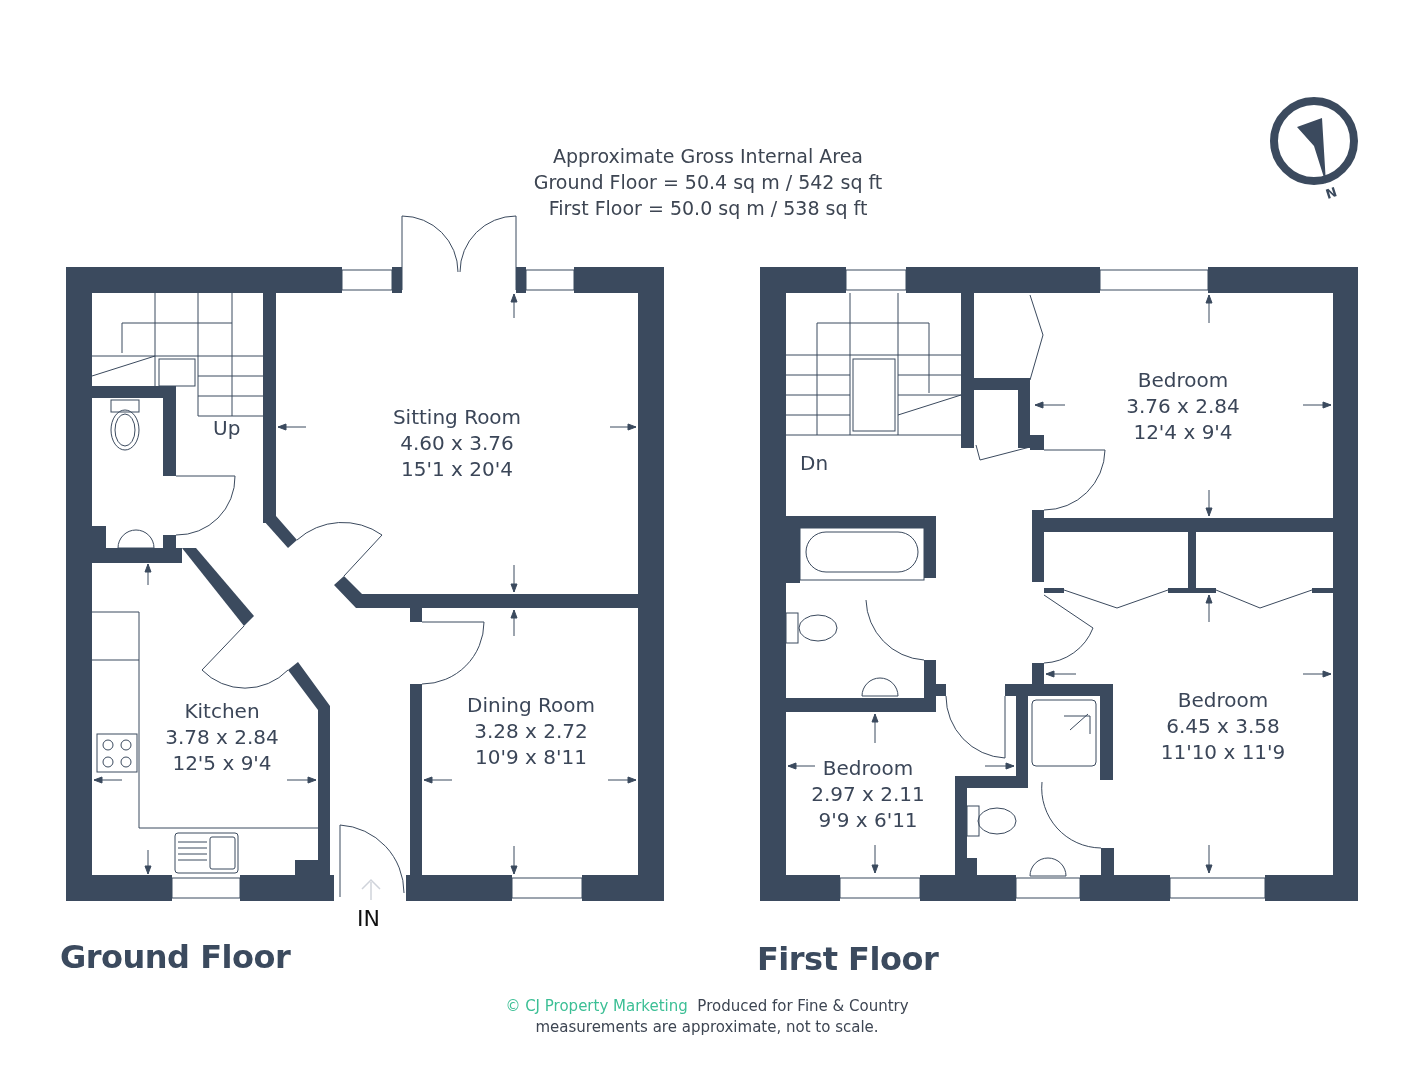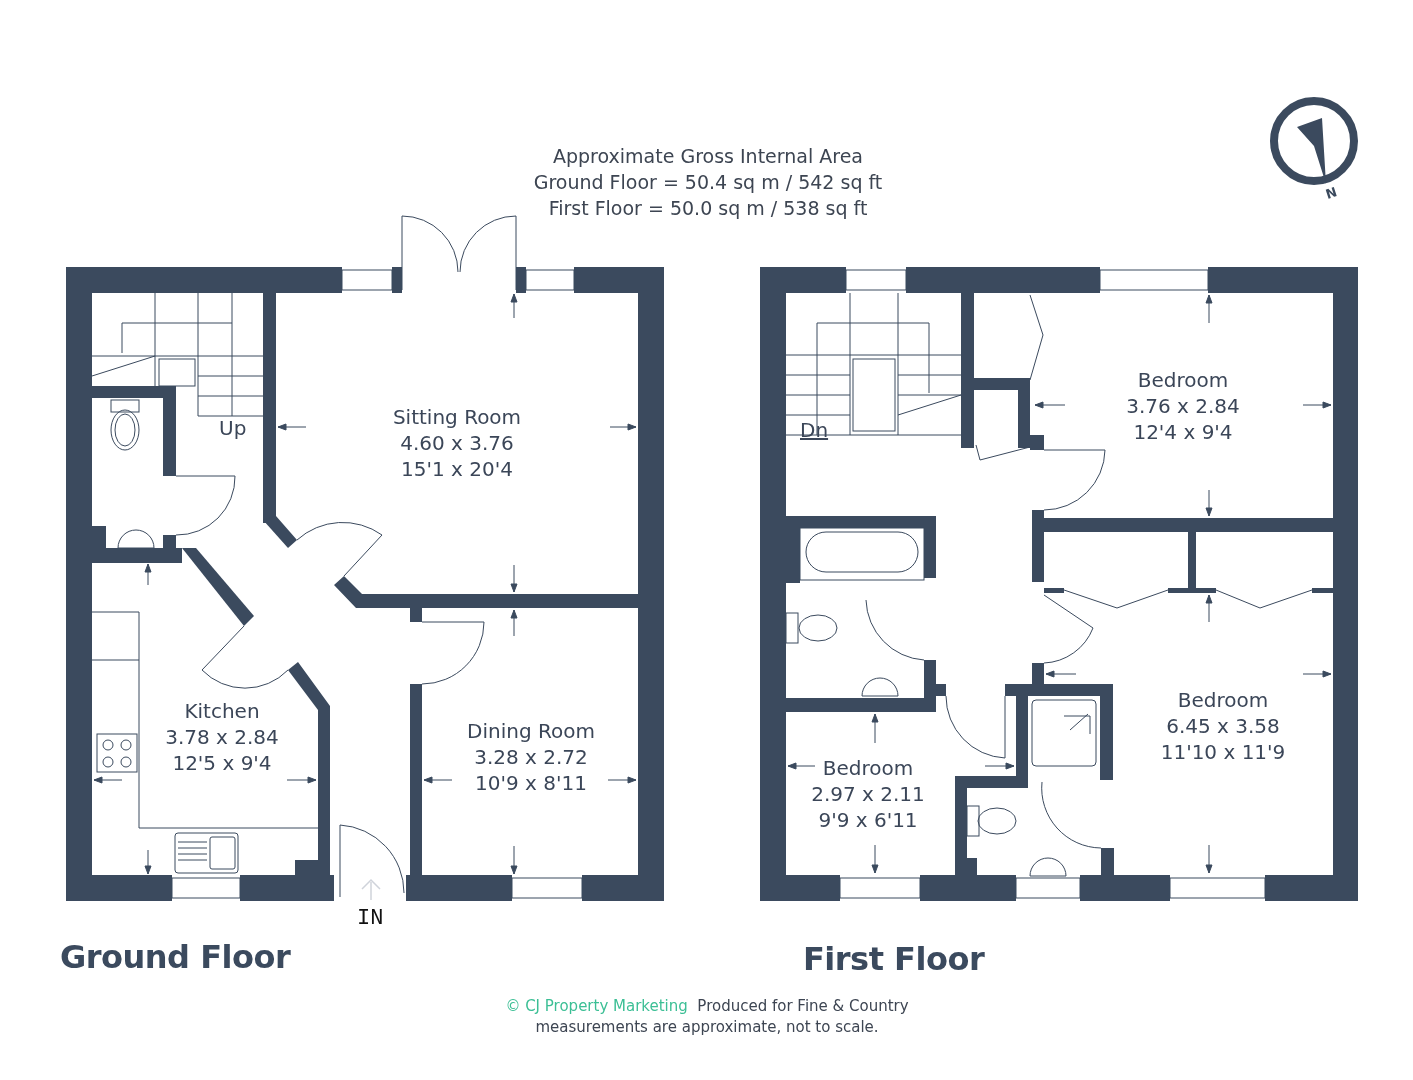--- a/index.html
+++ b/index.html
@@ -11,21 +11,21 @@
   .compass { position: absolute; left: 1250px; top: 92px; width: 130px; height: 120px; }
   svg.plan { position: absolute; left: 0; top: 0; }
   .room-label { position: absolute; text-align: center; font-size: 20px; line-height: 26px;
                 color: #3b4658; white-space: nowrap; transform: translateX(-50%); }
   .small-label { position: absolute; font-size: 20px; color: #3b4658; }
   .floor-title { position: absolute; font-family: "DejaVu Sans", sans-serif; font-weight: bold;
                  font-size: 32px; color: #3b4a5e; letter-spacing: -0.5px; white-space: nowrap; }
   .footer { position: absolute; left: 400px; top: 996px; width: 614px; text-align: center;
             font-size: 15px; line-height: 21px; color: #3d4552; }
   .footer .brand { color: #3cbf95; }
-  .in-label { position: absolute; left: 357px; top: 906px; font-size: 22px; color: #111; font-family: Liberation Mono, monospace; }
+  .in-label { position: absolute; left: 357px; top: 906px; font-size: 22px; color: #111; }
 </style>
 </head>
 <body>
 
 <div class="area-summary">
   <div>Approximate Gross Internal Area</div>
   <div>Ground Floor = 50.4 sq m / 542 sq ft</div>
   <div>First Floor = 50.0 sq m / 538 sq ft</div>
 </div>
 
@@ -267,65 +267,65 @@
       <polygon points="875,714 872,722 878,722"></polygon>
     <line x1="875" y1="845" x2="875" y2="873"></line>
       <polygon points="875,873 872,865 878,865"></polygon>
     <line x1="815" y1="766" x2="788" y2="766"></line>
       <polygon points="788,766 796,763 796,769"></polygon>
     <line x1="985" y1="766" x2="1014" y2="766"></line>
       <polygon points="1014,766 1006,763 1006,769"></polygon>
   </g>
 </svg>
 
-<div class="small-label" style="left:219px; top:416px;">Up</div>
+<div class="small-label" style="left:213px; top:416px;">Up</div>
 
 <div class="room-label" style="left:457px; top:404px;">
   <div>Sitting Room</div>
   <div>4.60 x 3.76</div>
   <div>15'1 x 20'4</div>
 </div>
 
 <div class="room-label" style="left:222px; top:698px;">
   <div>Kitchen</div>
   <div>3.78 x 2.84</div>
   <div>12'5 x 9'4</div>
 </div>
 
-<div class="room-label" style="left:531px; top:718px;">
+<div class="room-label" style="left:531px; top:692px;">
   <div>Dining Room</div>
   <div>3.28 x 2.72</div>
   <div>10'9 x 8'11</div>
 </div>
 
 <div class="in-label">IN</div>
 
 <div class="floor-title" style="left:60px; top:938px;">Ground Floor</div>
 
-<div class="small-label" style="left:800px; top:418px;text-decoration:underline;">Dn</div>
+<div class="small-label" style="left:800px; top:451px;">Dn</div>
 
 <div class="room-label" style="left:1183px; top:367px;">
   <div>Bedroom</div>
   <div>3.76 x 2.84</div>
   <div>12'4 x 9'4</div>
 </div>
 
 <div class="room-label" style="left:1223px; top:687px;">
   <div>Bedroom</div>
   <div>6.45 x 3.58</div>
   <div>11'10 x 11'9</div>
 </div>
 
 <div class="room-label" style="left:868px; top:755px;">
   <div>Bedroom</div>
   <div>2.97 x 2.11</div>
   <div>9'9 x 6'11</div>
 </div>
 
-<div class="floor-title" style="left:757px; top:940px;margin-left:46px;">First Floor</div>
+<div class="floor-title" style="left:757px; top:940px;">First Floor</div>
 
 <div class="footer">
   <div>
     <span class="brand">© CJ Property Marketing</span>
     &nbsp;<span>Produced for Fine &amp; Country</span>
   </div>
   <div>measurements are approximate, not to scale.</div>
 </div>
 
 </body></html>

